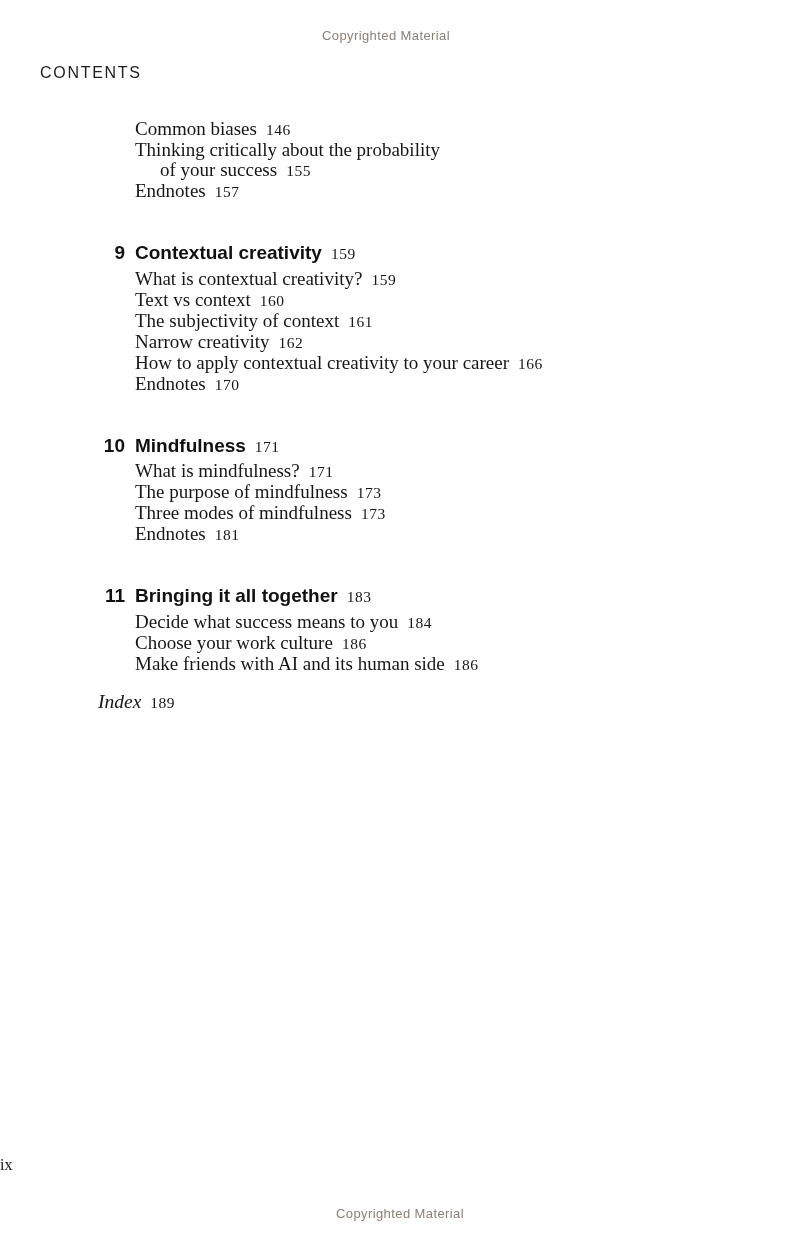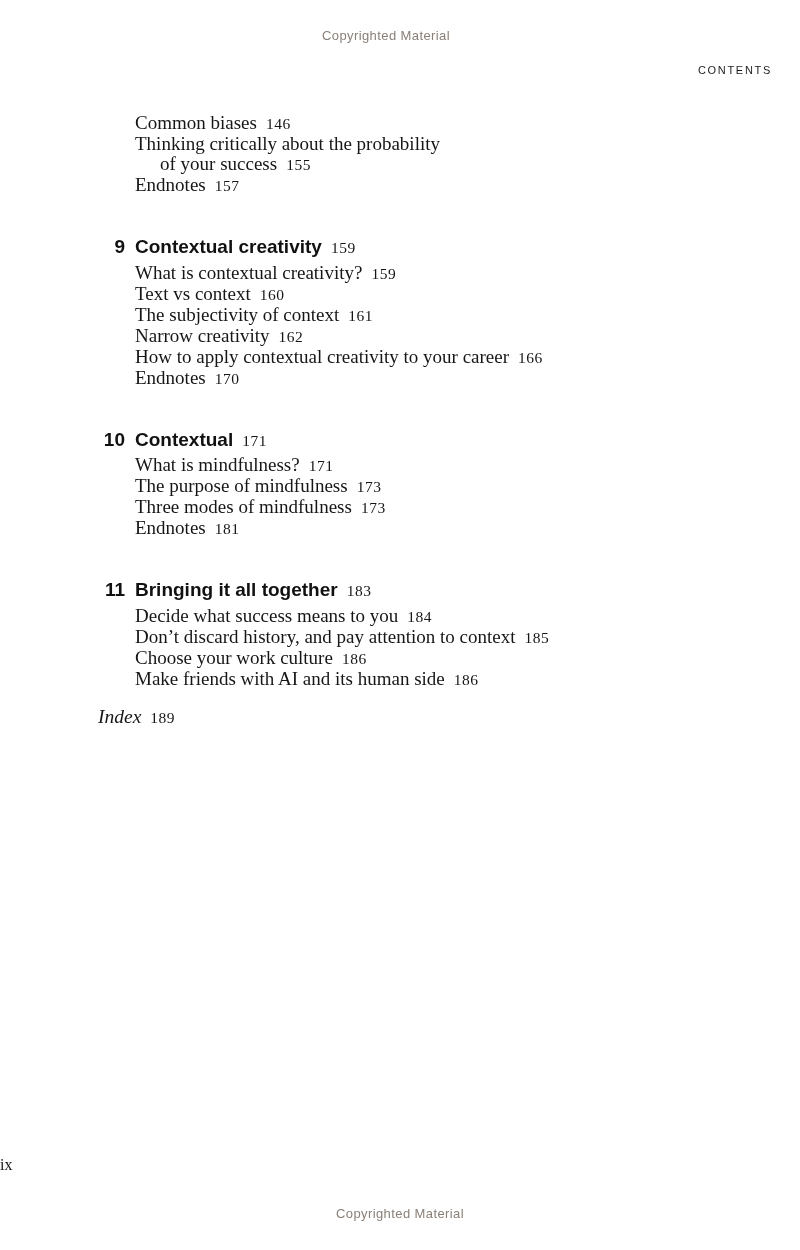--- a/index.html
+++ b/index.html
@@ -16,23 +16,23 @@
     text-align: center;
     font-family: "Liberation Sans", sans-serif;
     font-size: 13px;
     letter-spacing: 0.4px;
     color: #8a8078;
   }
   .copyright.top { padding-top: 28px; }
   .copyright.bottom { position: absolute; left: 0; top: 1206px; width: 800px; }
 
   .contents-header {
-    text-align: right;
+    text-align: left;
     font-family: "Liberation Sans", sans-serif;
-    font-size: 11px;
+    font-size: 16px;
     letter-spacing: 1.7px;
     color: #1d1d1d;
     margin-top: 21px;
     margin-left: 40px;
   }
 
   .toc { margin: 37px 0 0 98px; width: 600px; }
 
   .entry {
     font-size: 19px;
@@ -124,21 +124,21 @@
       <span>Narrow creativity</span><span class="pg">162</span>
     </div>
     <div class="entry">
       <span>How to apply contextual creativity to your career</span><span class="pg">166</span>
     </div>
     <div class="entry">
       <span>Endnotes</span><span class="pg">170</span>
     </div>
 
     <div class="chapter">
-      <span class="chnum">10</span><span>Contextual</span><span class="pg">171</span>
+      <span class="chnum">10</span><span>Mindfulness</span><span class="pg">171</span>
     </div>
     <div class="entry">
       <span>What is mindfulness?</span><span class="pg">171</span>
     </div>
     <div class="entry">
       <span>The purpose of mindfulness</span><span class="pg">173</span>
     </div>
     <div class="entry">
       <span>Three modes of mindfulness</span><span class="pg">173</span>
     </div>
@@ -146,23 +146,20 @@
       <span>Endnotes</span><span class="pg">181</span>
     </div>
 
     <div class="chapter">
       <span class="chnum">11</span><span>Bringing it all together</span><span class="pg">183</span>
     </div>
     <div class="entry">
       <span>Decide what success means to you</span><span class="pg">184</span>
     </div>
     <div class="entry">
-      <span>Don’t discard history, and pay attention to context</span><span class="pg">185</span>
-    </div>
-    <div class="entry">
       <span>Choose your work culture</span><span class="pg">186</span>
     </div>
     <div class="entry">
       <span>Make friends with AI and its human side</span><span class="pg">186</span>
     </div>
 
     <div class="index-row">
       <span class="index-title">Index</span><span class="pg">189</span>
     </div>
 

